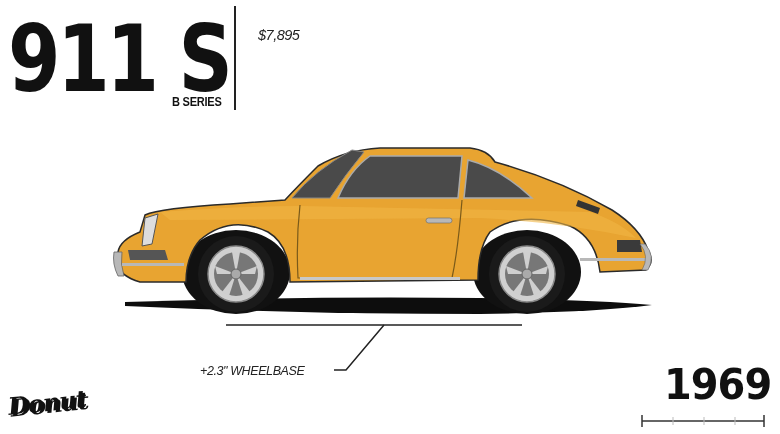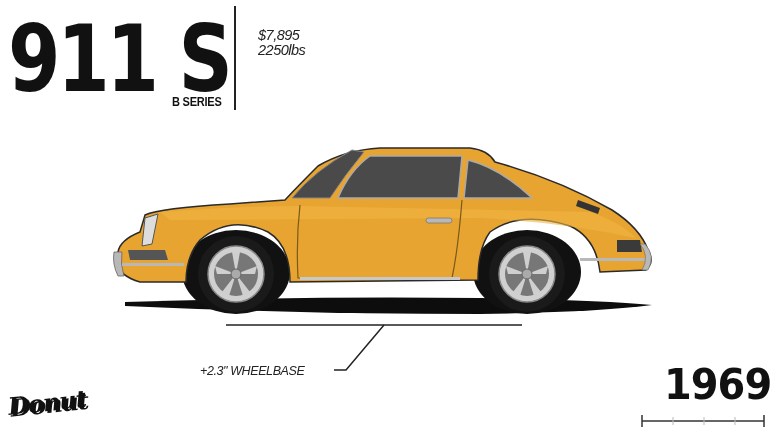--- a/index.html
+++ b/index.html
@@ -23,21 +23,20 @@
 </style>
 </head>
 <body>
 
 <div class="model">911 S</div>
 <div class="series">B SERIES</div>
 <div class="divider"></div>
 
 <div class="specs">
   <div>$7,895</div>
-  <div>2250lbs</div>
 </div>
 
 <svg class="car" viewBox="0 0 780 434" xmlns="http://www.w3.org/2000/svg">
 
   <path d="M125 302 Q300 296 480 298 Q600 300 652 305 Q600 312 480 314 Q300 314 125 306 Z" fill="#0d0d0d"></path>
 
   <ellipse cx="236" cy="272" rx="54" ry="42" fill="#111"></ellipse>
   <ellipse cx="527" cy="272" rx="54" ry="42" fill="#111"></ellipse>
 
   <path d="M118 252

